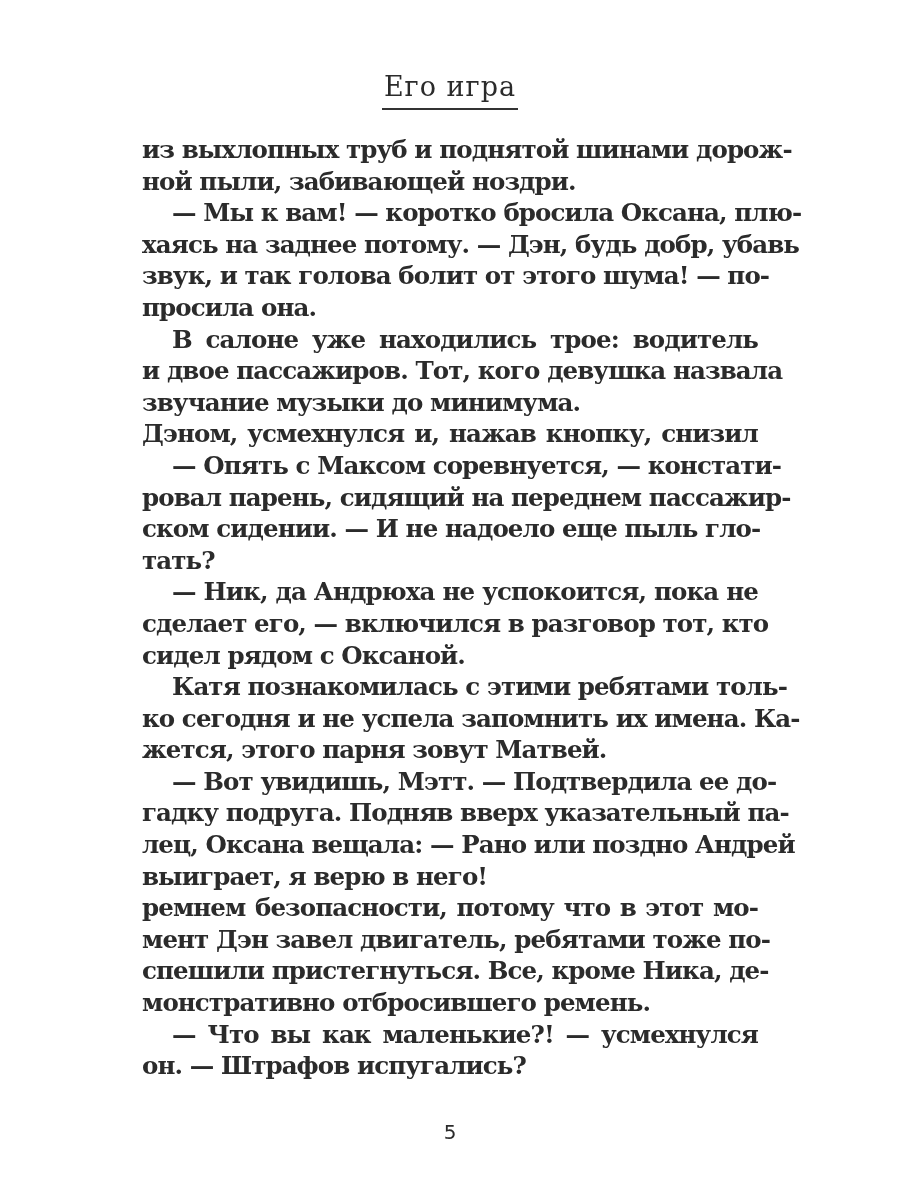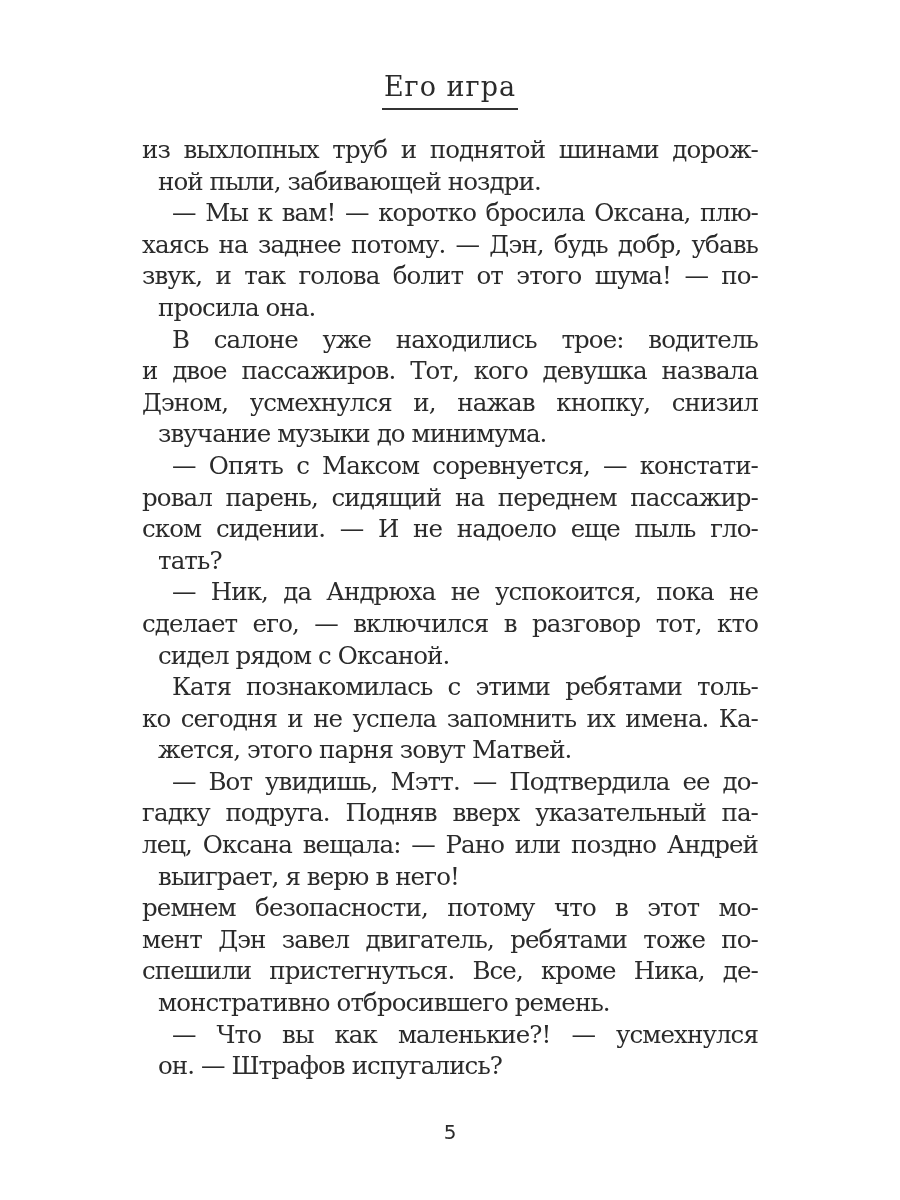--- a/index.html
+++ b/index.html
@@ -16,26 +16,27 @@
       display: inline-block;
       font-size: 27px; letter-spacing: 1px;
       padding: 0 2px 6px 2px;
       border-bottom: 2px solid #333333;
       line-height: 30px;
     }
     .body-text {
       position: absolute; left: 142px; top: 134px; width: 616px;
       font-size: 24.5px; line-height: 31.6px;
       letter-spacing: -0.9px;
+      font-weight: bold;
     }
     .line {
       display: block; height: 31.6px; white-space: nowrap;
       text-align: justify; text-align-last: justify;
     }
-    .line.last { text-align-last: left; margin-left: 16px; }
+    .line.last { text-align-last: left; }
     .line.indent { padding-left: 30px; }
     .page-number {
       position: absolute; top: 1120px; left: 0; width: 900px; text-align: center;
       font-family: "DejaVu Sans", "Liberation Sans", sans-serif;
       font-size: 20px; color: #2b2b2b;
     }
   </style>
 </head>
 <body>
 
@@ -46,22 +47,22 @@
 
   <div class="body-text" id="body-text">
       <span class="line">из выхлопных труб и поднятой шинами дорож-</span>
       <span class="line last">ной пыли, забивающей ноздри.</span>
       <span class="line indent">— Мы к вам! — коротко бросила Оксана, плю-</span>
       <span class="line">хаясь на заднее потому. — Дэн, будь добр, убавь</span>
       <span class="line">звук, и так голова болит от этого шума! — по-</span>
       <span class="line last">просила она.</span>
       <span class="line indent">В салоне уже находились трое: водитель</span>
       <span class="line">и двое пассажиров. Тот, кого девушка назвала</span>
+      <span class="line last">звучание музыки до минимума.</span>
       <span class="line">Дэном, усмехнулся и, нажав кнопку, снизил</span>
-      <span class="line last">звучание музыки до минимума.</span>
       <span class="line indent">— Опять с Максом соревнуется, — констати-</span>
       <span class="line">ровал парень, сидящий на переднем пассажир-</span>
       <span class="line">ском сидении. — И не надоело еще пыль гло-</span>
       <span class="line last">тать?</span>
       <span class="line indent">— Ник, да Андрюха не успокоится, пока не</span>
       <span class="line">сделает его, — включился в разговор тот, кто</span>
       <span class="line last">сидел рядом с Оксаной.</span>
       <span class="line indent">Катя познакомилась с этими ребятами толь-</span>
       <span class="line">ко сегодня и не успела запомнить их имена. Ка-</span>
       <span class="line last">жется, этого парня зовут Матвей.</span>

